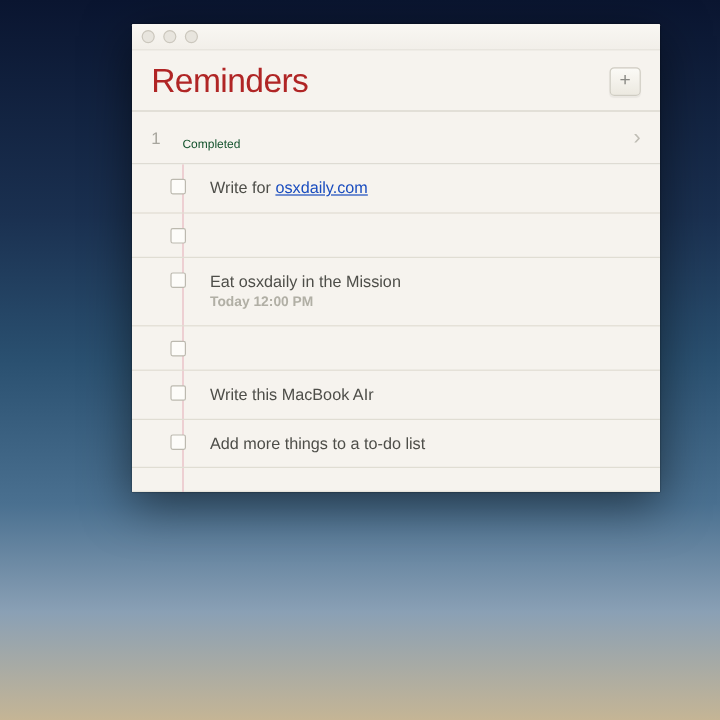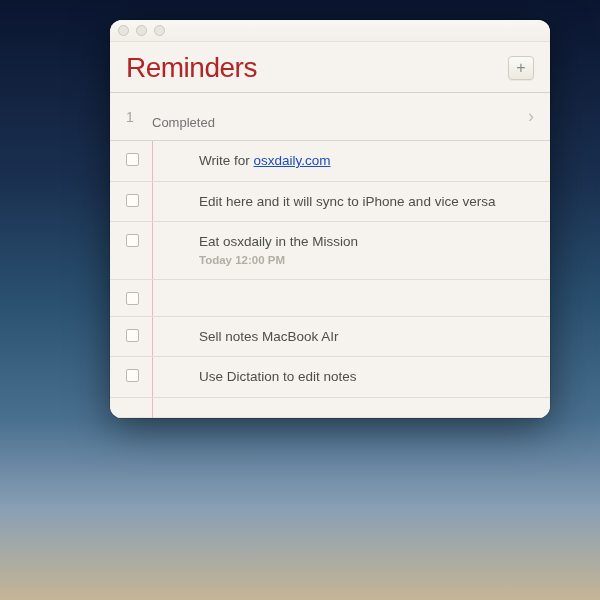--- a/index.html
+++ b/index.html
@@ -14,21 +14,21 @@
       font-family: "Helvetica Neue", Helvetica, Arial, sans-serif;
       overflow: hidden;
       position: relative;
     }
     .window {
       position: absolute;
       top: 20px;
       left: 110px;
       width: 440px;
       background: #f6f3ee;
-      border-radius: 12px;
+      border-radius: 1px;
       box-shadow: 0 10px 40px rgba(0,0,0,0.5), 0 0 0 1px rgba(0,0,0,0.15);
       overflow: hidden;
     }
     .titlebar {
       height: 22px;
       background: linear-gradient(#f9f7f3, #f2efe9);
       display: flex;
       align-items: center;
       padding: 0 8px;
       gap: 7px;
@@ -76,22 +76,22 @@
       border-bottom: 1px solid #d8d5cc;
       position: relative;
       cursor: pointer;
     }
     .completed-count {
       color: #a7a59d;
       font-size: 14px;
       width: 26px;
     }
     .completed-label {
-      color: #737373;
-      font-size: 13px;
+      color: #14532d;
+      font-size: 10px;
       margin-top: 12px;
     }
     .chevron {
       position: absolute;
       right: 16px;
       color: #bfbdb4;
       font-size: 18px;
     }
     .list {
       position: relative;
@@ -102,25 +102,24 @@
       left: 42px;
       top: 0;
       bottom: 0;
       width: 1px;
       background: #e7b8c0;
       z-index: 1;
     }
     .item {
       display: flex;
       align-items: flex-start;
-      padding: 11px 16px;
+      padding: 11px 32px;
       border-bottom: 1px solid #e0ddd3;
       position: relative;
       z-index: 2;
-      gap: 40px;
     }
     .checkbox {
       width: 13px;
       height: 13px;
       border: 1px solid #bcb9af;
       border-radius: 2px;
       background: #fdfcf9;
       margin-right: 20px;
       margin-top: 1px;
       flex-shrink: 0;
@@ -176,41 +175,40 @@
 
     <div class="item">
       <div class="checkbox"></div>
       <div class="item-content">
         <span>Write for </span><span class="item-link">osxdaily.com</span>
       </div>
     </div>
 
     <div class="item">
       <div class="checkbox"></div>
-      <div class="item-content">Edit here and it will sync to iPhone and vice versa</div>
     </div>
 
     <div class="item">
       <div class="checkbox"></div>
       <div class="item-content">
         <div>Eat osxdaily in the Mission</div>
         <div class="item-sub">Today 12:00 PM</div>
       </div>
     </div>
 
     <div class="item">
       <div class="checkbox"></div>
     </div>
 
     <div class="item">
       <div class="checkbox"></div>
-      <div class="item-content">Sell notes MacBook AIr</div>
-    </div>
-
-
-    <div class="item">
-      <div class="checkbox"></div>
-      <div class="item-content">Use Dictation to edit notes</div>
-    </div>
+      <div class="item-content">Write this MacBook AIr</div>
+    </div>
+
+    <div class="item">
+      <div class="checkbox"></div>
+      <div class="item-content">Add more things to a to-do list</div>
+    </div>
+
 
     <div class="extra-rows"></div>
   </div>
 </div>
 
 </body></html>

